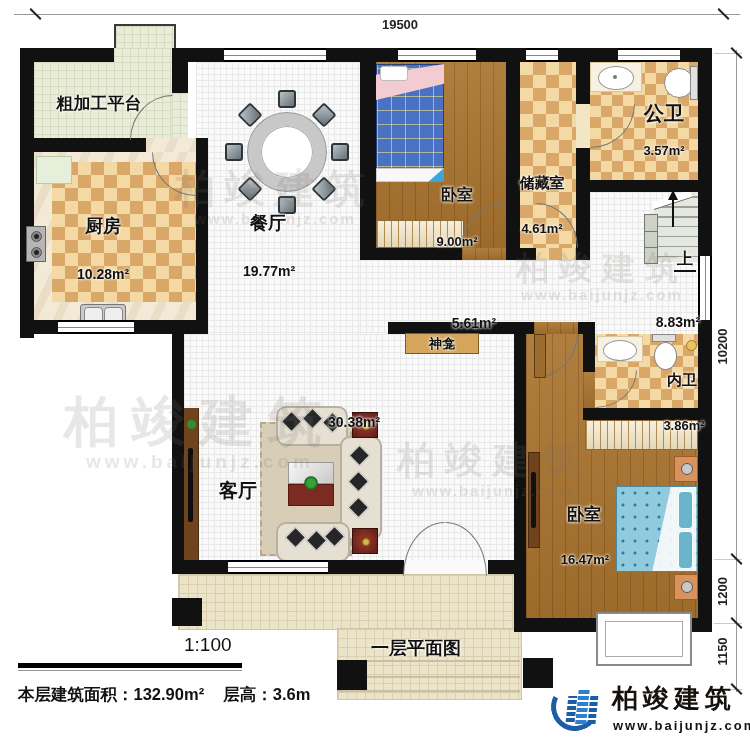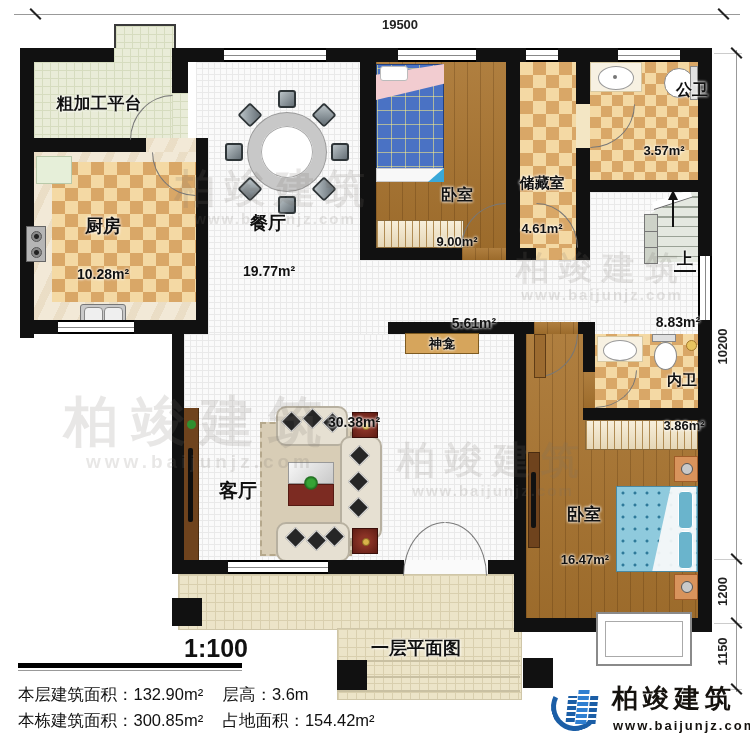--- a/index.html
+++ b/index.html
@@ -56,22 +56,22 @@
   .pil{position:absolute;width:13px;height:13px;background:#262626;border:1px solid #e8e8e8;transform:rotate(45deg);z-index:12;}
   .wardrobe{position:absolute;background-color:#f3e4c2;border:1px solid #8a6a3a;box-sizing:border-box;z-index:10;
         background-image:repeating-linear-gradient(90deg,#b08c54 0 1px,transparent 1px 7px),
                          linear-gradient(180deg,rgba(255,255,255,.4),rgba(0,0,0,.06));}
   
   .wm{position:absolute;z-index:48;color:rgba(120,115,105,.17);font-weight:700;text-align:center;pointer-events:none;}
   .wm .t{white-space:nowrap;letter-spacing:10px;line-height:1.1;}
   .wm .u{font-size:15px;letter-spacing:2px;font-weight:700;}
   
   .tb-title{position:absolute;z-index:60;font-weight:900;font-size:36px;letter-spacing:2px;}
-  .tb-scale{position:absolute;z-index:60;font-weight:700;font-size:25px;}
-  .tb-line{position:absolute;z-index:60;font-weight:400;font-size:16.5px;white-space:nowrap;text-align:right;}
+  .tb-scale{position:absolute;z-index:60;font-weight:400;font-size:19px;}
+  .tb-line{position:absolute;z-index:60;font-weight:700;font-size:16.5px;white-space:nowrap;text-align:right;}
   .logo-co{font-weight:900;font-size:26px;letter-spacing:5px;color:var(--text_dark,#15120e);white-space:nowrap;line-height:1.1;}
   .logo-url{font-weight:700;font-size:13px;letter-spacing:2px;color:var(--text_dark,#15120e);white-space:nowrap;}
   .bar{position:absolute;background:repeating-linear-gradient(0deg,var(--logo_blue,#1b5ea6) 0 4px,#fff 4px 6px);transform:skewX(-6deg);}
 </style>
 </head>
 <body>
 
 <div id="stage">
 
   <div class="dimline" style="left:14px;top:14px;width:726px;height:1px;"></div>
@@ -261,21 +261,21 @@
 
   <div class="lbl room-name" style="left:40px;top:92px;width:118px;">粗加工平台</div>
   <div class="lbl room-name" style="left:72px;top:214px;width:62px;font-size:18px;">厨房</div>
   <div class="lbl room-area" style="left:72px;top:236px;width:62px;font-size:14px;">10.28m²</div>
   <div class="lbl room-name" style="left:244px;top:211px;width:48px;font-size:18px;">餐厅</div>
   <div class="lbl room-area" style="left:238px;top:233px;width:62px;font-size:14px;">19.77m²</div>
   <div class="lbl room-name" style="left:436px;top:185px;width:42px;font-size:16px;">卧室</div>
   <div class="lbl room-area" style="left:430px;top:204px;width:54px;">9.00m²</div>
   <div class="lbl room-name" style="left:513px;top:174px;width:58px;font-size:15px;">储藏室</div>
   <div class="lbl room-area" style="left:516px;top:191px;width:52px;">4.61m²</div>
-  <div class="lbl room-name" style="left:642px;top:80px;width:44px;font-size:16px;margin-left:28px;">公卫</div>
+  <div class="lbl room-name" style="left:642px;top:100px;width:44px;font-size:20px;">公卫</div>
   <div class="lbl room-area" style="left:640px;top:113px;width:48px;">3.57m²</div>
   <div class="lbl" style="left:674px;top:249px;width:22px;font-size:16px;border-bottom:2px solid #111;">上</div>
   <div class="lbl room-area" style="left:640px;top:284px;width:76px;font-size:14px;">8.83m²</div>
   <div class="lbl room-area" style="left:436px;top:285px;width:76px;font-size:14px;">5.61m²</div>
   <div class="lbl" style="left:405px;top:335px;width:74px;font-size:13px;z-index:51;">神龛</div>
   <div class="lbl room-area" style="left:314px;top:384px;width:80px;font-size:14px;">30.38m²</div>
   <div class="lbl room-name" style="left:212px;top:478px;width:52px;font-size:19px;">客厅</div>
   <div class="lbl room-name" style="left:660px;top:371px;width:44px;font-size:15px;">内卫</div>
   <div class="lbl room-area" style="left:660px;top:388px;width:48px;">3.86m²</div>
   <div class="lbl room-name" style="left:558px;top:503px;width:52px;">卧室</div>
@@ -300,25 +300,20 @@
   </div>
 
   <div class="tb-scale" style="left:184px;top:634px;">1:100</div>
   <div class="abs" style="left:18px;top:663px;width:224px;height:5px;background:#000;z-index:60;"></div>
   <div class="abs" style="left:18px;top:670px;width:224px;height:1px;background:#999;z-index:60;"></div>
   <div class="tb-line" style="left:18px;top:684px;">
     <span>本层建筑面积：</span><span>132.90m²</span>
     <span style="display:inline-block;width:10px;"></span>
     <span>层高：</span><span>3.6m</span>
   </div>
-  <div class="tb-line" style="left:18px;top:710px;">
-    <span>本栋建筑面积：</span><span>300.85m²</span>
-    <span style="display:inline-block;width:10px;"></span>
-    <span>占地面积：</span><span>154.42m²</span>
-  </div>
 
   <div class="abs" style="left:550px;top:678px;width:196px;height:62px;z-index:60;">
     <div style="position:absolute;left:0;top:2px;width:56px;height:56px;">
       <div style="position:absolute;left:1px;top:3px;width:48px;height:48px;border:5px solid transparent;border-left-color:var(--logo_blue,#1b5ea6);border-bottom-color:var(--logo_blue,#1b5ea6);border-radius:50%;transform:rotate(-18deg);box-sizing:border-box;"></div>
       <div class="bar" style="left:17px;top:16px;width:9px;height:26px;"></div>
       <div class="bar" style="left:27px;top:8px;width:11px;height:36px;background:repeating-linear-gradient(0deg,#2f7fd1 0 4px,#fff 4px 6px);"></div>
       <div class="bar" style="left:39px;top:14px;width:8px;height:30px;"></div>
     </div>
     <div class="logo-co" style="position:absolute;left:62px;top:6px;">柏竣建筑</div>
     <div class="logo-url" style="position:absolute;left:63px;top:40px;">www.baijunjz.com</div>

